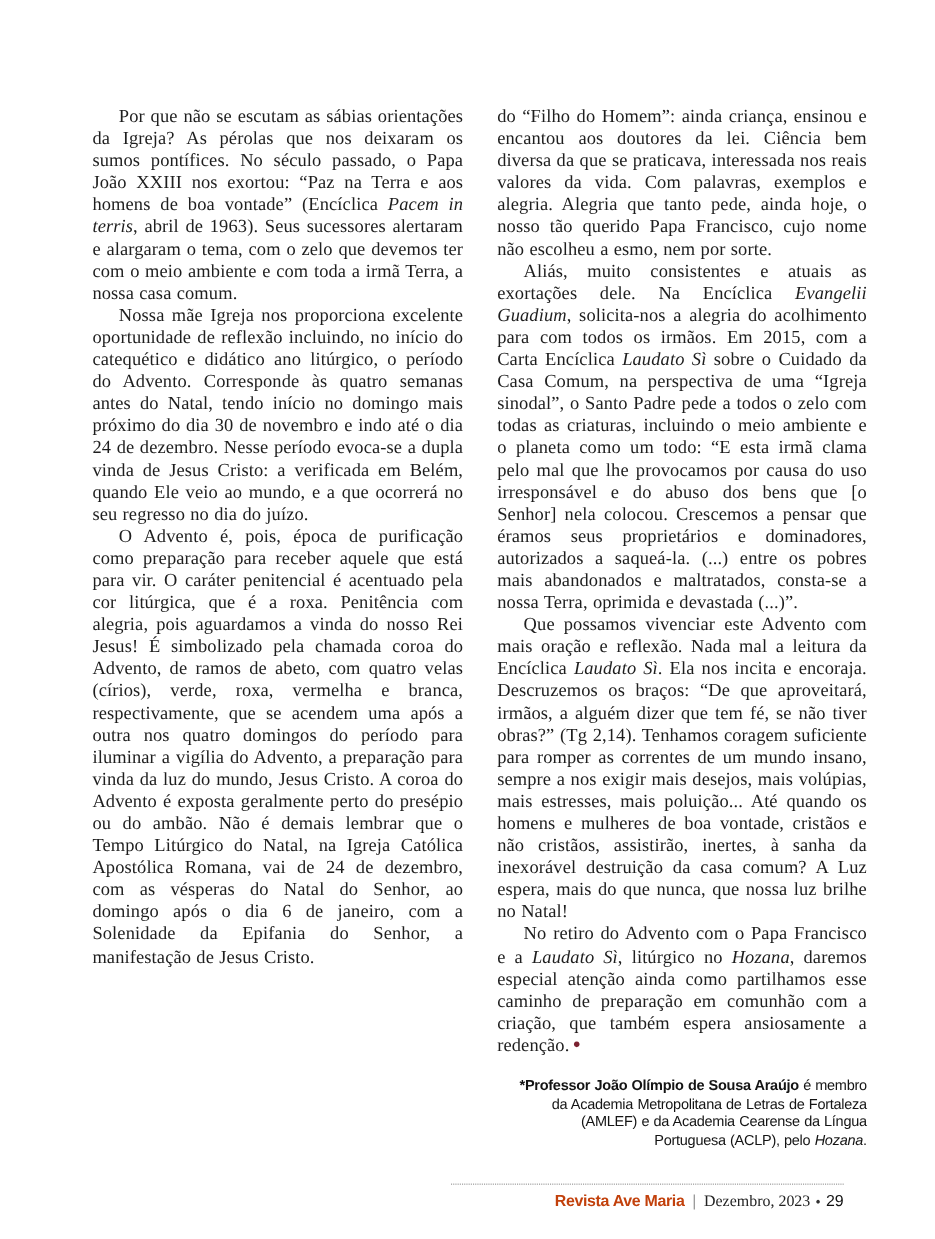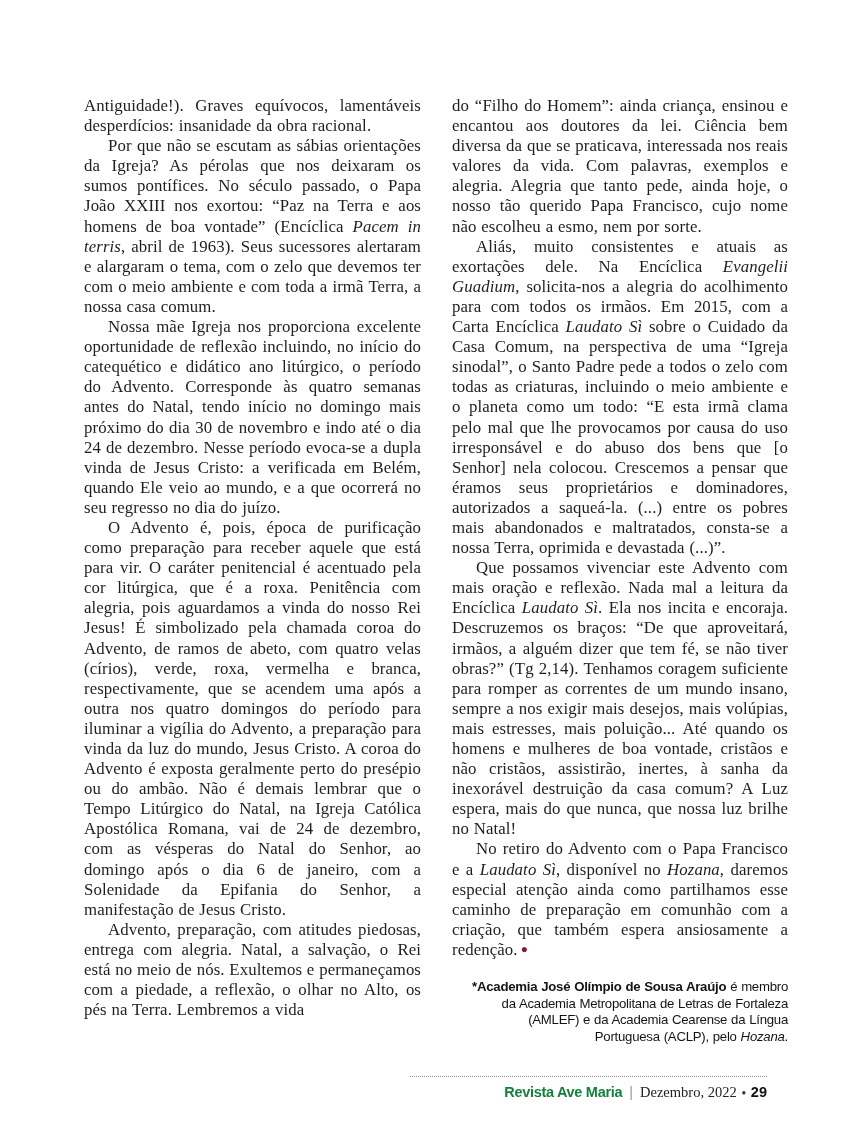--- a/index.html
+++ b/index.html
@@ -74,66 +74,64 @@
     width: 357px;
     text-align: right;
     white-space: nowrap;
     font-size: 14.5px;
     color: #1a1a1a;
   }
   .footer-mag {
     font-family: "Liberation Sans", sans-serif;
     font-weight: bold;
     letter-spacing: -0.3px;
-    color: #15803d;
+    color: #c2410c;
   }
   .footer-sep {
     color: #9a9a9a;
     font-family: "Liberation Sans", sans-serif;
     font-weight: 300;
     padding: 0 7px;
   }
   .footer-issue {
     font-family: "Liberation Serif", serif;
     color: #222222;
   }
   .footer-dot {
     color: #333333;
     font-weight: bold;
     padding: 0 5px;
     font-size: 12px;
   }
   .footer-pnum {
     font-family: "Liberation Sans", sans-serif;
-    font-weight: bold;
+    font-weight: normal;
     color: #111111;
   }
 </style>
 </head>
 <body>
 
 <div class="page">
 
   <div class="col col-left" lang="pt-BR">
-      <p class="para"><span>Antiguidade!). Graves equívocos, lamentáveis desperdícios: insanidade da obra racional.</span></p>
       <p class="para indent"><span>Por que não se escutam as sábias orientações da Igreja? As pérolas que nos deixaram os sumos pontífices. No século passado, o Papa João XXIII nos exortou: “Paz na Terra e aos homens de boa vontade” (Encíclica </span><span class="it">Pacem in terris</span><span>, abril de 1963). Seus sucessores alertaram e alargaram o tema, com o zelo que devemos ter com o meio ambiente e com toda a irmã Terra, a nossa casa comum.</span></p>
       <p class="para indent"><span>Nossa mãe Igreja nos proporciona excelente oportunidade de reflexão incluindo, no início do catequético e didático ano litúrgico, o período do Advento. Corresponde às quatro semanas antes do Natal, tendo início no domingo mais próximo do dia 30 de novembro e indo até o dia 24 de dezembro. Nesse período evoca-se a dupla vinda de Jesus Cristo: a verificada em Belém, quando Ele veio ao mundo, e a que ocorrerá no seu regresso no dia do juízo.</span></p>
       <p class="para indent"><span>O Advento é, pois, época de purificação como preparação para receber aquele que está para vir. O caráter penitencial é acentuado pela cor litúrgica, que é a roxa. Penitência com alegria, pois aguardamos a vinda do nosso Rei Jesus! É simbolizado pela chamada coroa do Advento, de ramos de abeto, com quatro velas (círios), verde, roxa, vermelha e branca, respectivamente, que se acendem uma após a outra nos quatro domingos do período para iluminar a vigília do Advento, a preparação para vinda da luz do mundo, Jesus Cristo. A coroa do Advento é exposta geralmente perto do presépio ou do ambão. Não é demais lembrar que o Tempo Litúrgico do Natal, na Igreja Católica Apostólica Romana, vai de 24 de dezembro, com as vésperas do Natal do Senhor, ao domingo após o dia 6 de janeiro, com a Solenidade da Epifania do Senhor, a manifestação de Jesus Cristo.</span></p>
-      <p class="para indent"><span>Advento, preparação, com atitudes piedosas, entrega com alegria. Natal, a salvação, o Rei está no meio de nós. Exultemos e permaneçamos com a piedade, a reflexão, o olhar no Alto, os pés na Terra. Lembremos a vida</span></p>
     </div>
 
   <div class="col col-right" lang="pt-BR">
     <div>
         <p class="para"><span>do “Filho do Homem”: ainda criança, ensinou e encantou aos doutores da lei. Ciência bem diversa da que se praticava, interessada nos reais valores da vida. Com palavras, exemplos e alegria. Alegria que tanto pede, ainda hoje, o nosso tão querido Papa Francisco, cujo nome não escolheu a esmo, nem por sorte.</span></p>
         <p class="para indent"><span>Aliás, muito consistentes e atuais as exortações dele. Na Encíclica </span><span class="it">Evangelii Guadium</span><span>, solicita-nos a alegria do acolhimento para com todos os irmãos. Em 2015, com a Carta Encíclica </span><span class="it">Laudato Sì</span><span> sobre o Cuidado da Casa Comum, na perspectiva de uma “Igreja sinodal”, o Santo Padre pede a todos o zelo com todas as criaturas, incluindo o meio ambiente e o planeta como um todo: “E esta irmã clama pelo mal que lhe provocamos por causa do uso irresponsável e do abuso dos bens que [o Senhor] nela colocou. Crescemos a pensar que éramos seus proprietários e dominadores, autorizados a saqueá-la. (...) entre os pobres mais abandonados e maltratados, consta-se a nossa Terra, oprimida e devastada (...)”.</span></p>
         <p class="para indent"><span>Que possamos vivenciar este Advento com mais oração e reflexão. Nada mal a leitura da Encíclica </span><span class="it">Laudato Sì</span><span>. Ela nos incita e encoraja. Descruzemos os braços: “De que aproveitará, irmãos, a alguém dizer que tem fé, se não tiver obras?” (Tg 2,14). Tenhamos coragem suficiente para romper as correntes de um mundo insano, sempre a nos exigir mais desejos, mais volúpias, mais estresses, mais poluição... Até quando os homens e mulheres de boa vontade, cristãos e não cristãos, assistirão, inertes, à sanha da inexorável destruição da casa comum? A Luz espera, mais do que nunca, que nossa luz brilhe no Natal!</span></p>
-        <p class="para indent"><span>No retiro do Advento com o Papa Francisco e a </span><span class="it">Laudato Sì</span><span>, disponível no </span><span class="it">Hozana</span><span>, daremos especial atenção ainda como partilhamos esse caminho de preparação em comunhão com a criação, que também espera ansiosamente a redenção.</span><span class="end-dot">●</span></p>
+        <p class="para indent"><span>No retiro do Advento com o Papa Francisco e a </span><span class="it">Laudato Sì</span><span>, litúrgico no </span><span class="it">Hozana</span><span>, daremos especial atenção ainda como partilhamos esse caminho de preparação em comunhão com a criação, que também espera ansiosamente a redenção.</span><span class="end-dot">●</span></p>
       </div>
-    <div class="footnote"><span class="bd">*Academia José Olímpio de Sousa Araújo</span><span> é membro da Academia Metropolitana de Letras de Fortaleza (AMLEF) e da Academia Cearense da Língua Portuguesa (ACLP), pelo </span><span class="it">Hozana</span><span>.</span></div>
+    <div class="footnote"><span class="bd">*Professor João Olímpio de Sousa Araújo</span><span> é membro da Academia Metropolitana de Letras de Fortaleza (AMLEF) e da Academia Cearense da Língua Portuguesa (ACLP), pelo </span><span class="it">Hozana</span><span>.</span></div>
   </div>
 
   <div class="footer-rule"></div>
 
   <div class="page-footer">
-    <span class="footer-mag">Revista Ave Maria</span><span class="footer-sep">|</span><span class="footer-issue">Dezembro, 2022</span><span class="footer-dot">•</span><span class="footer-pnum">29</span>
+    <span class="footer-mag">Revista Ave Maria</span><span class="footer-sep">|</span><span class="footer-issue">Dezembro, 2023</span><span class="footer-dot">•</span><span class="footer-pnum">29</span>
   </div>
 
 </div>
 
 </body></html>

